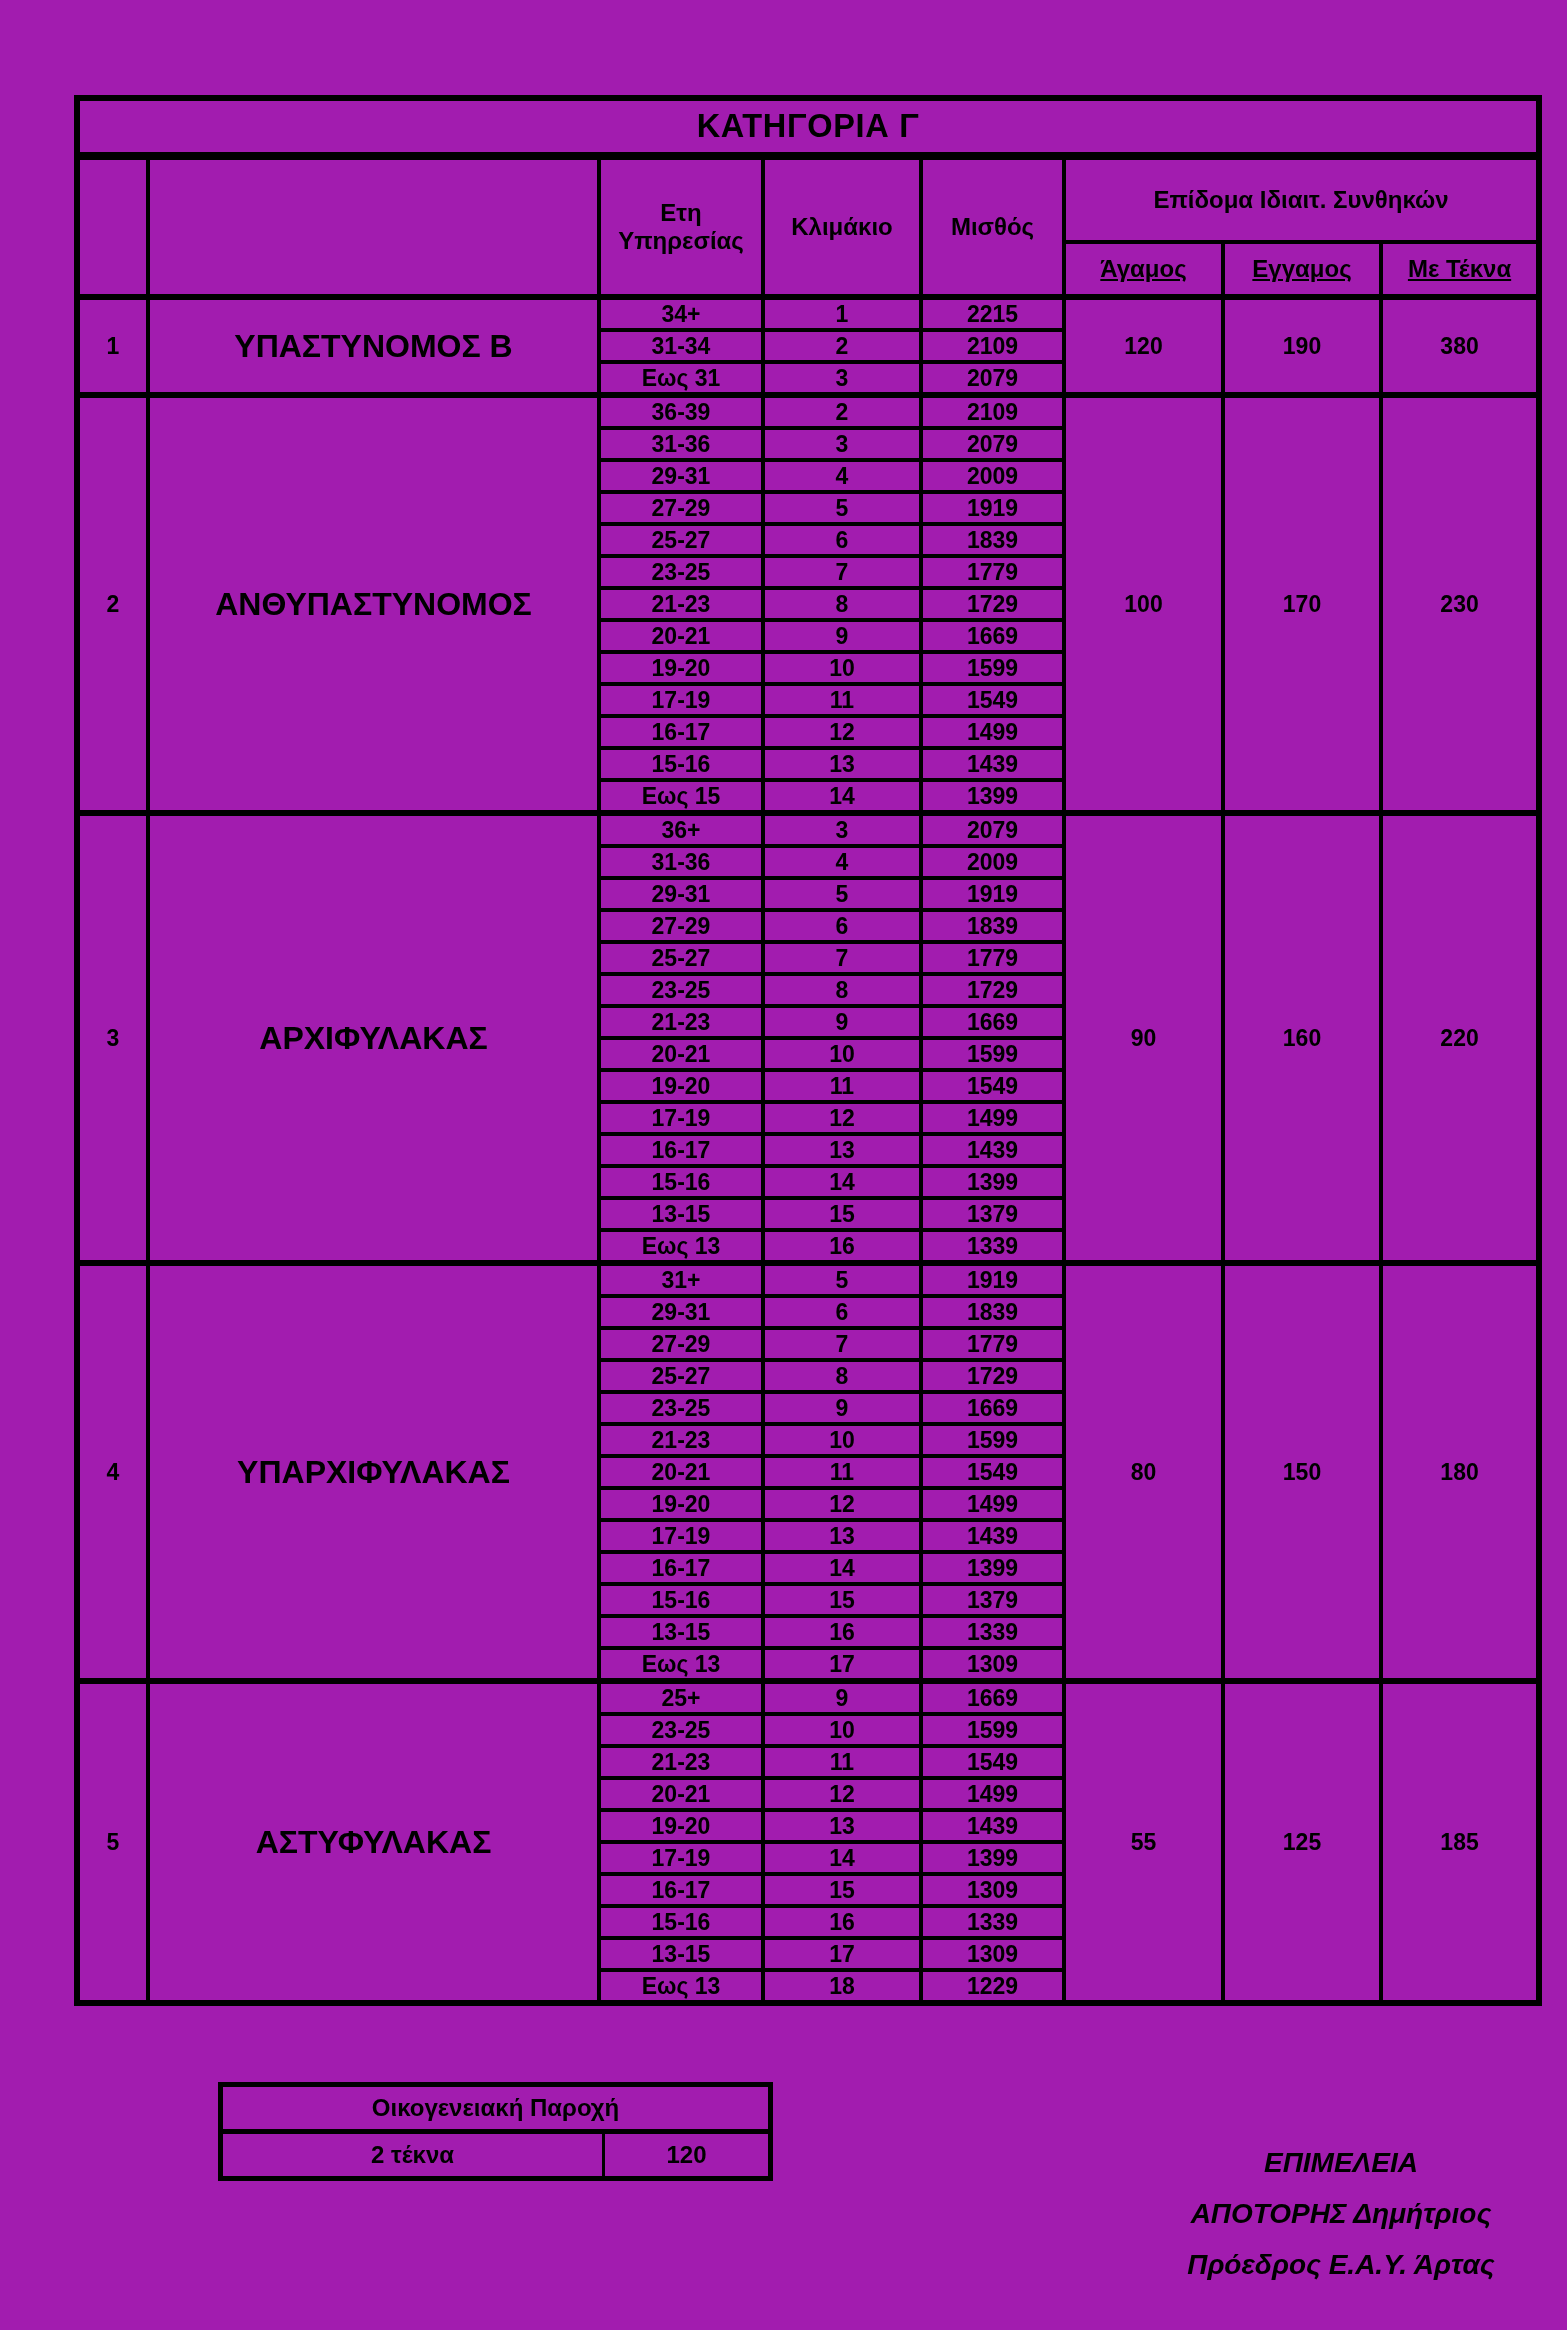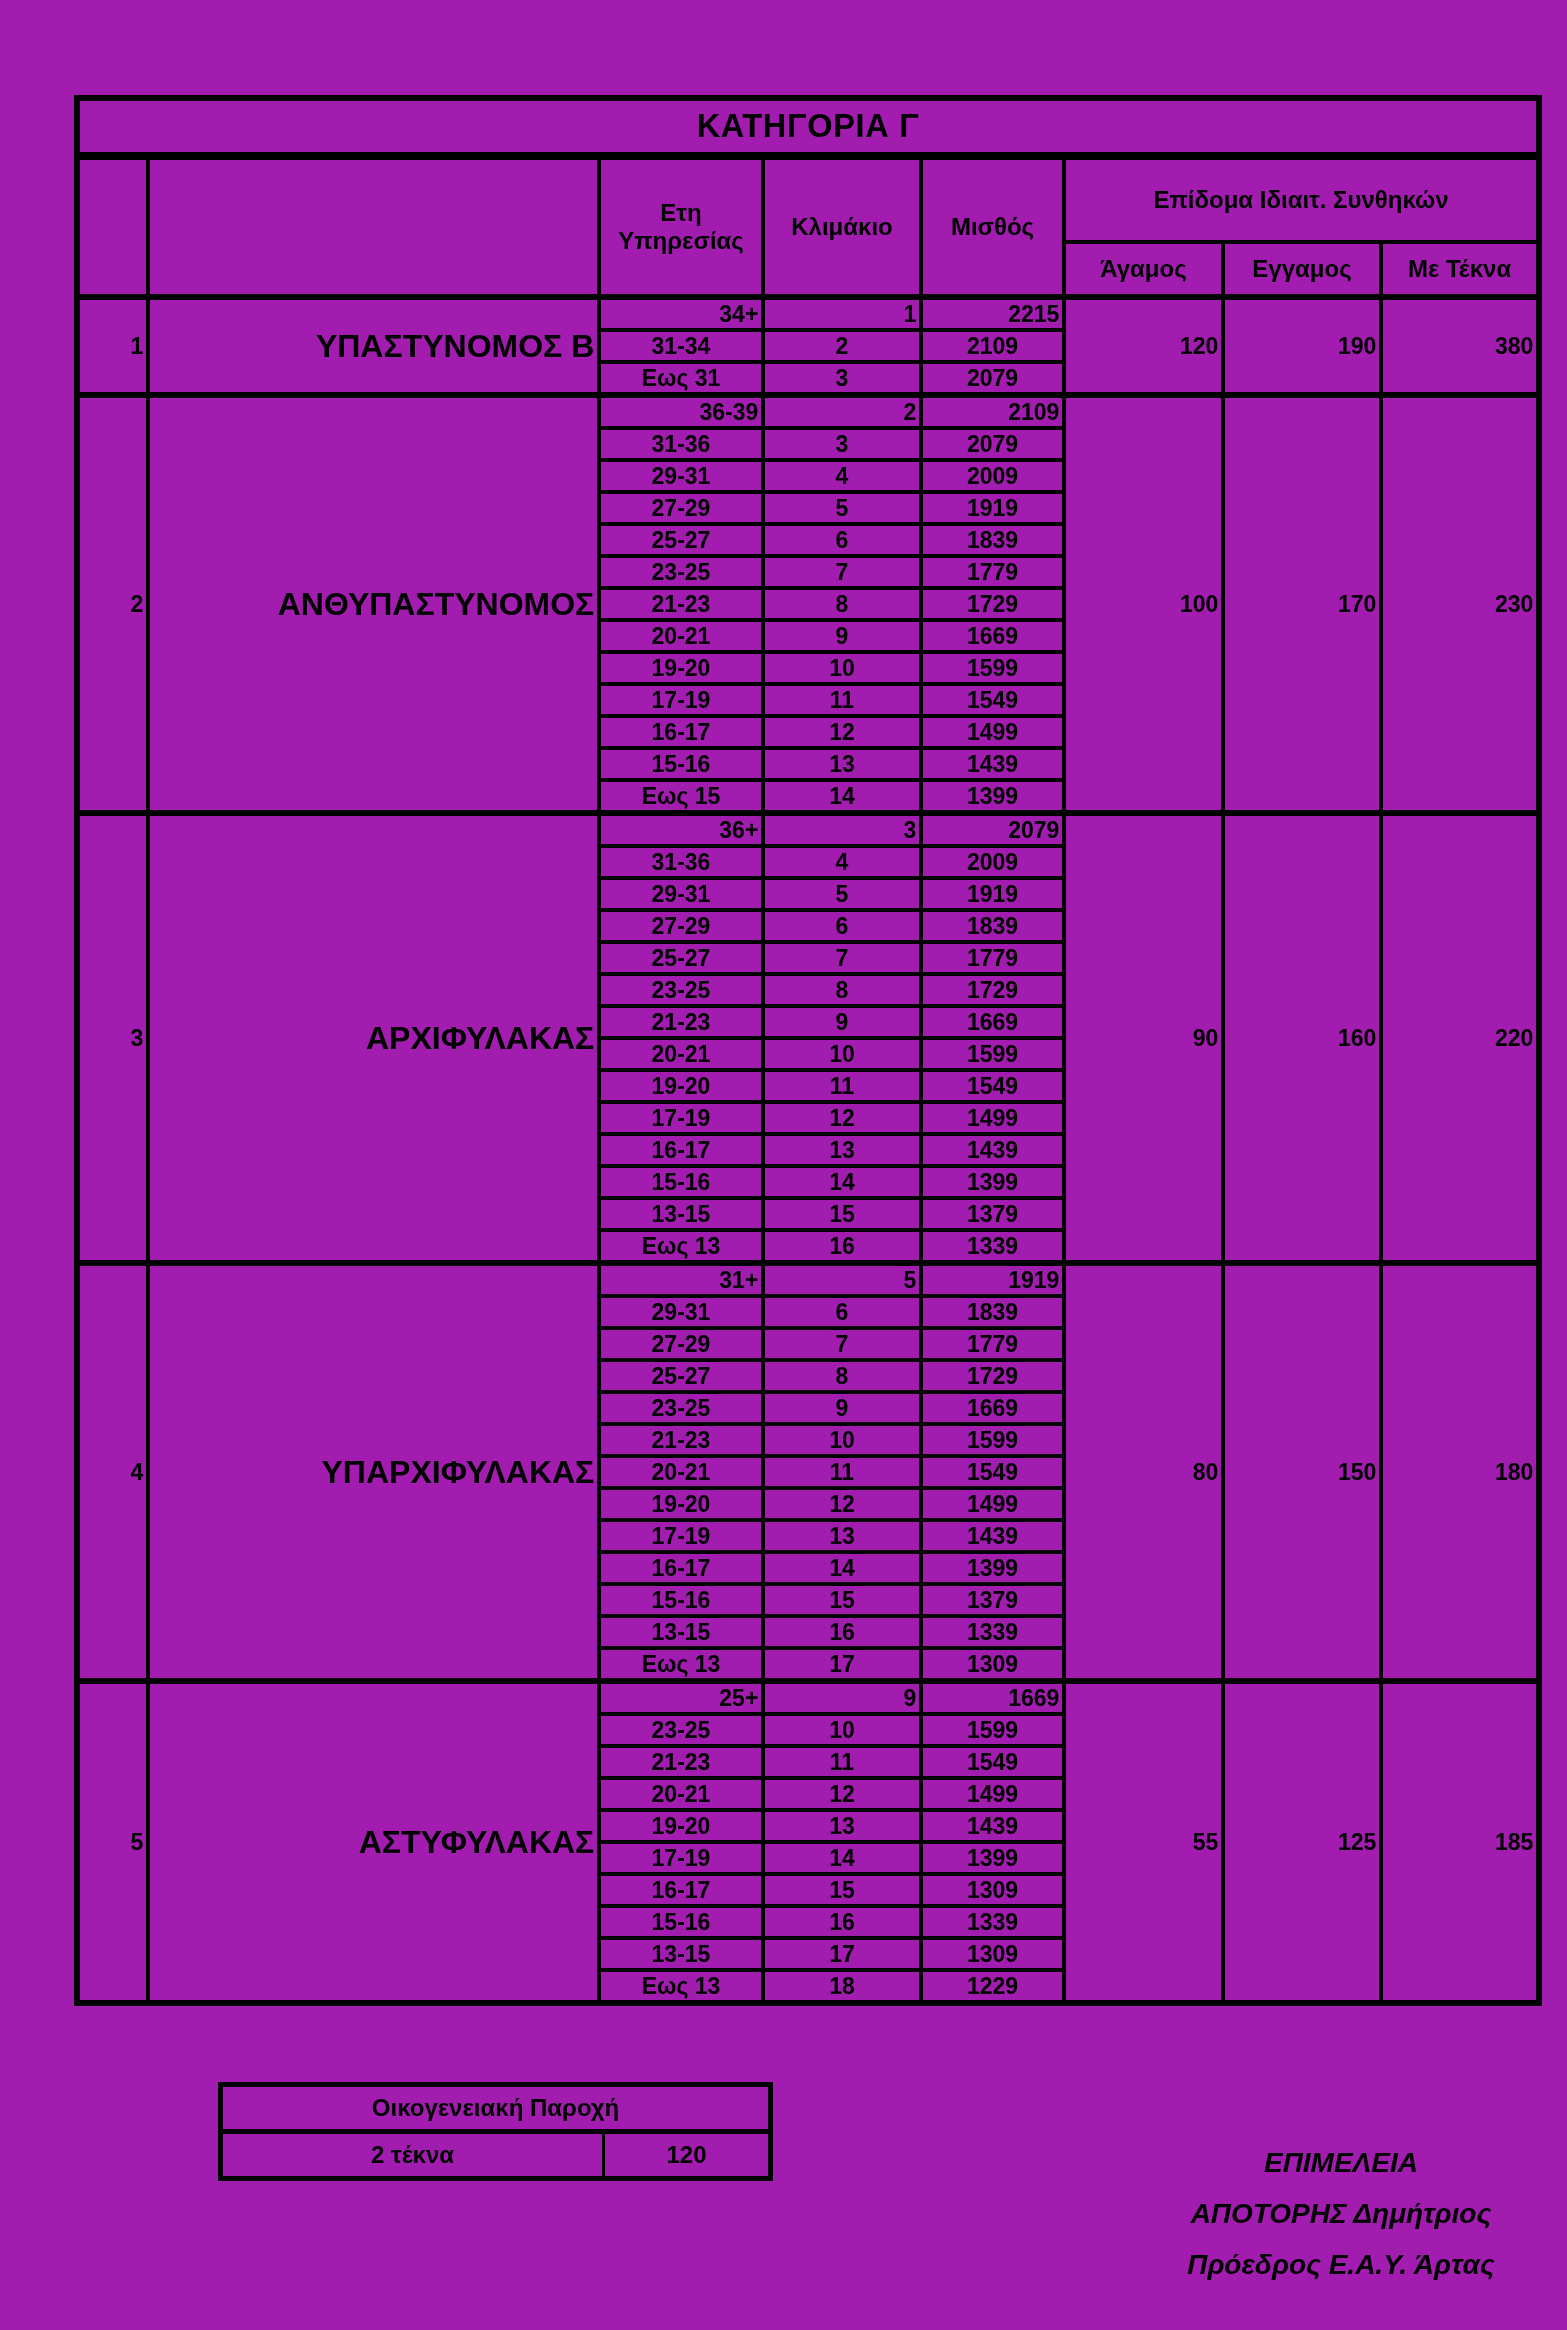--- a/index.html
+++ b/index.html
@@ -27,24 +27,24 @@
     overflow:hidden;
     white-space:nowrap;
   }
   .main tr.title-row th {
     height:51px;
     font-size:32.5px;
     border-bottom-width:8.1px;
     letter-spacing:0.7px;
   }
   .main thead tr.h1 th { height:80px; font-size:24px; line-height:1.18; white-space:normal; }
-  .main thead tr.h2 th { height:50px;  font-size:24px; }
+  .main thead tr.h2 th { height:50px;  font-size:24px;text-decoration:underline; }
   .main tbody td { height:28px; font-size:23px; }
   .main tbody td.rank { font-size:32px; }
-  .main tbody tr.block-start td { border-top-width:6.8px;text-align:right; }
+  .main tbody tr.block-start td { border-top-width:6.8px; }
 
   
   .family {
     position:absolute; left:218px; top:2082px; width:550px;
     border:5.4px solid #000;
   }
   .family th, .family td {
     border:3.4px solid #000;
     text-align:center; vertical-align:middle;
     padding:0; height:42px;

